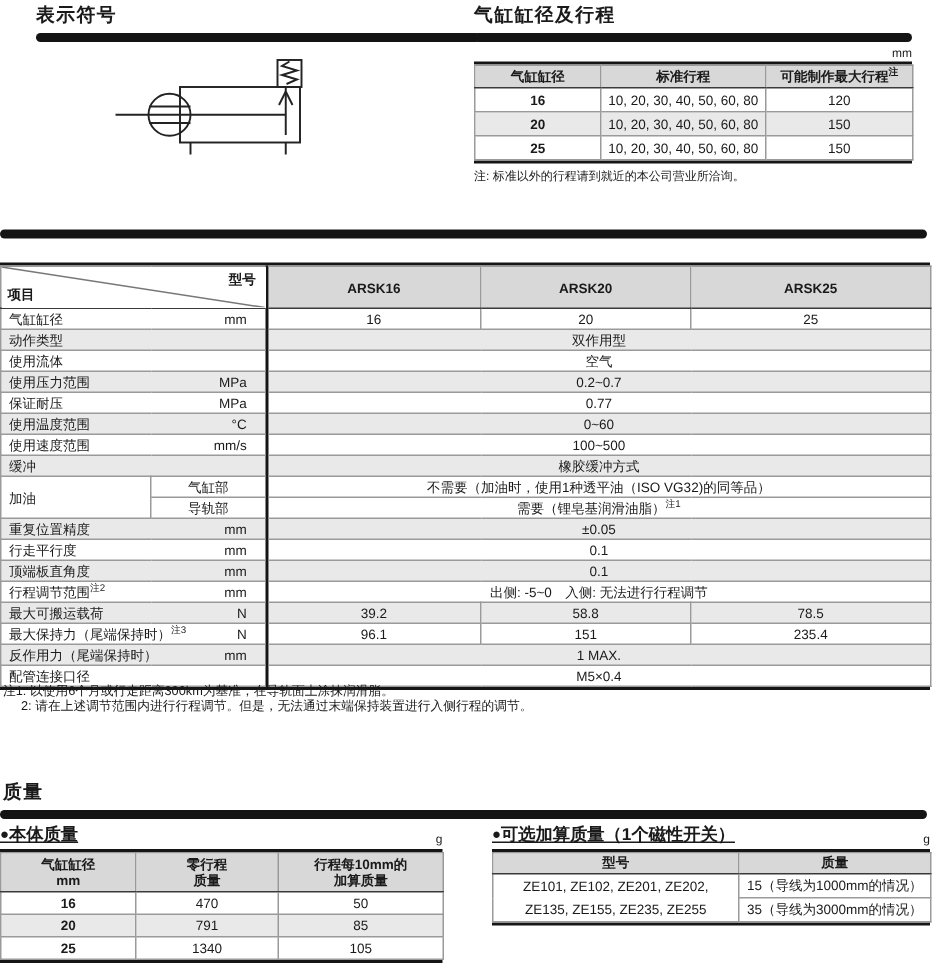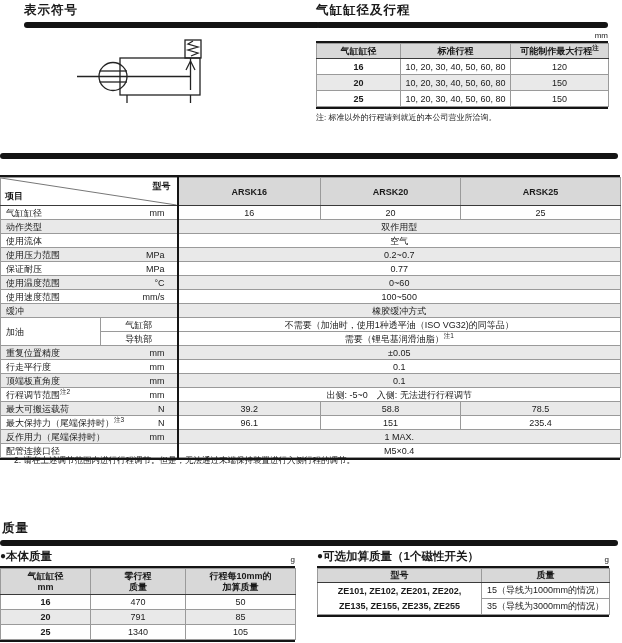--- a/index.html
+++ b/index.html
@@ -28,27 +28,27 @@
   .corner .ct{position:absolute;right:6px;top:2px;font-weight:bold;font-size:9px;}
   .corner .cb{position:absolute;left:4px;bottom:2px;font-weight:bold;font-size:9px;}
   #spec-tbl .lblflex{display:flex;justify-content:space-between;align-items:center;padding:0 12px 0 5px;}
   #spec-tbl .lbl{text-align:left;}
   .sep{border-left:2px solid #151515 !important;}
   
   .note-line{font-size:8.5px;line-height:10px;white-space:nowrap;}
   .ind1{margin-left:12px;}
   .ind2{margin-left:24px;}
   
-  .wt-head{font-size:11.5px;font-weight:bold;}
+  .wt-head{font-size:11.5px;font-weight:bold;text-decoration:underline;}
   .g-label{font-size:8px;}
   #body-tbl th{height:25px;line-height:11px;}
   #body-tbl td{height:14px;}
   #opt-tbl th{height:13px;}
   #opt-tbl td{height:15px;line-height:15px;}
-  #opt-tbl .models{font-weight:bold;}
+  #opt-tbl .models{font-weight:normal;}
   .bullet{font-size:10px;vertical-align:1px;}
   svg{display:block;}
   .sym-stroke{stroke:#232323;stroke-width:1.3;fill:none;}
 </style>
 </head>
 <body>
 
 <div class="abs" style="left:4px;top:2px;width:296px;margin-left:20px;">
   <div class="sec-title">表示符号</div>
   <div class="bar" style="margin-top:3px;width:296px;"></div>
@@ -288,20 +288,21 @@
               </div>
             </td>
       <td class="sep" colspan="3">M5×0.4</td>
     </tr>
   </tbody>
       </table>
   </div>
 </div>
 
 <div class="abs" style="left:2px;top:455px;width:616px;">
+  <div class="note-line">注1: 以使用6个月或行走距离300km为基准，在导轨面上涂抹润滑脂。</div>
   <div class="note-line ind1">2: 请在上述调节范围内进行行程调节。但是，无法通过末端保持装置进行入侧行程的调节。</div>
 </div>
 
 <div class="abs" style="left:0;top:520px;width:618px;">
   <div class="sec-title" style="margin-left:2px;">质量</div>
   <div class="bar" style="margin-top:3px;width:618px;"></div>
 
   <div class="abs" style="left:0;top:29px;width:295px;">
     <div style="display:flex;justify-content:space-between;align-items:flex-end;">
       <span class="wt-head"><span class="bullet">●</span><span>本体质量</span></span>
@@ -342,21 +343,21 @@
         <tr>
           <td class="bold">25</td>
           <td>1340</td>
           <td>105</td>
         </tr>
       </tbody>
         </table>
     </div>
   </div>
 
-  <div class="abs" style="left:317px;top:29px;width:292px;">
+  <div class="abs" style="left:328px;top:29px;width:292px;">
     <div style="display:flex;justify-content:space-between;align-items:flex-end;">
       <span class="wt-head"><span class="bullet">●</span><span>可选加算质量（1个磁性开关）</span></span>
       <span class="g-label">g</span>
     </div>
     <div class="tblwrap" style="margin-top:2px;">
       <table id="opt-tbl">
         <colgroup>
             <col style="width:164px">
             <col style="width:128px">
           </colgroup>

